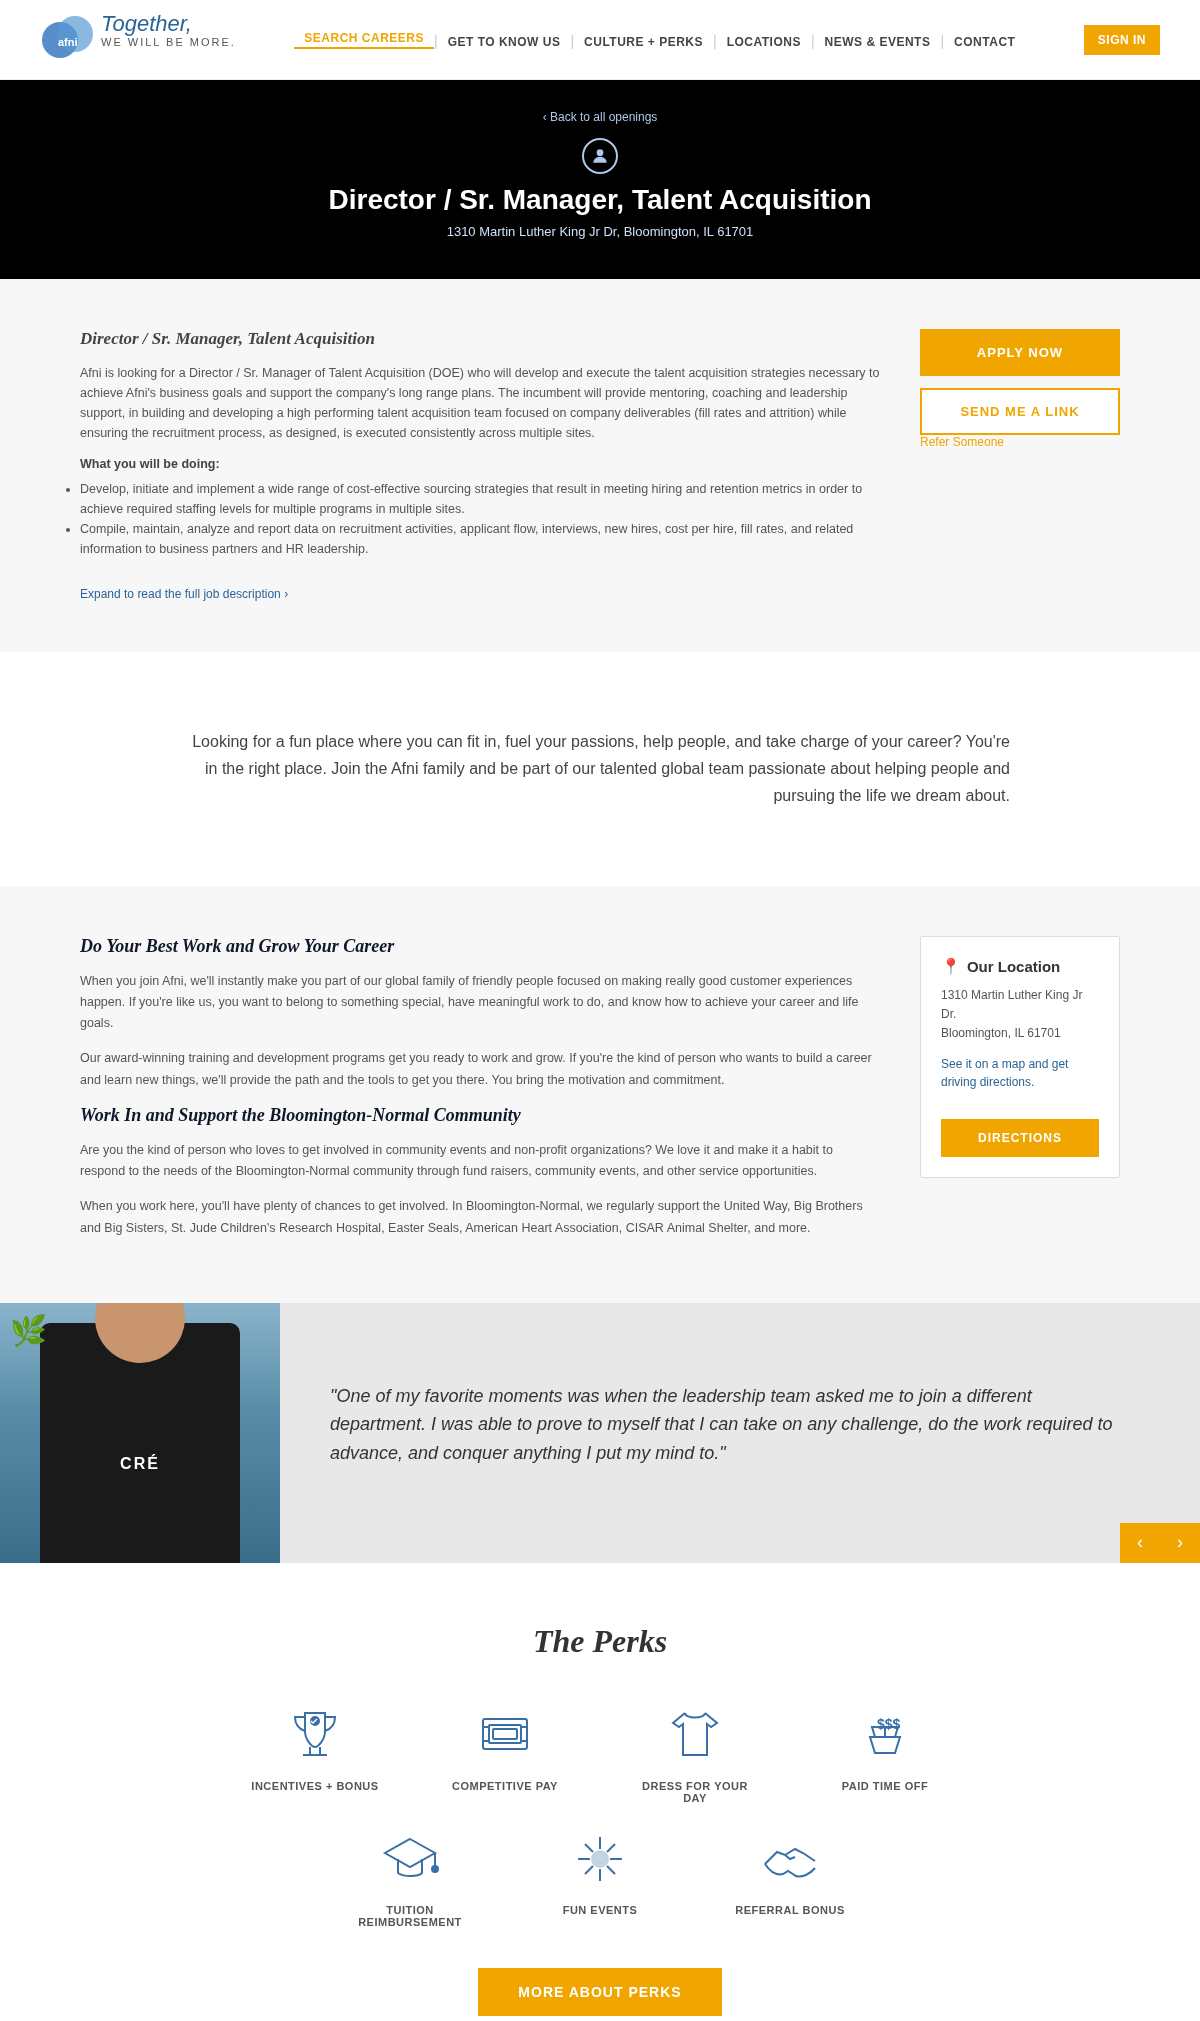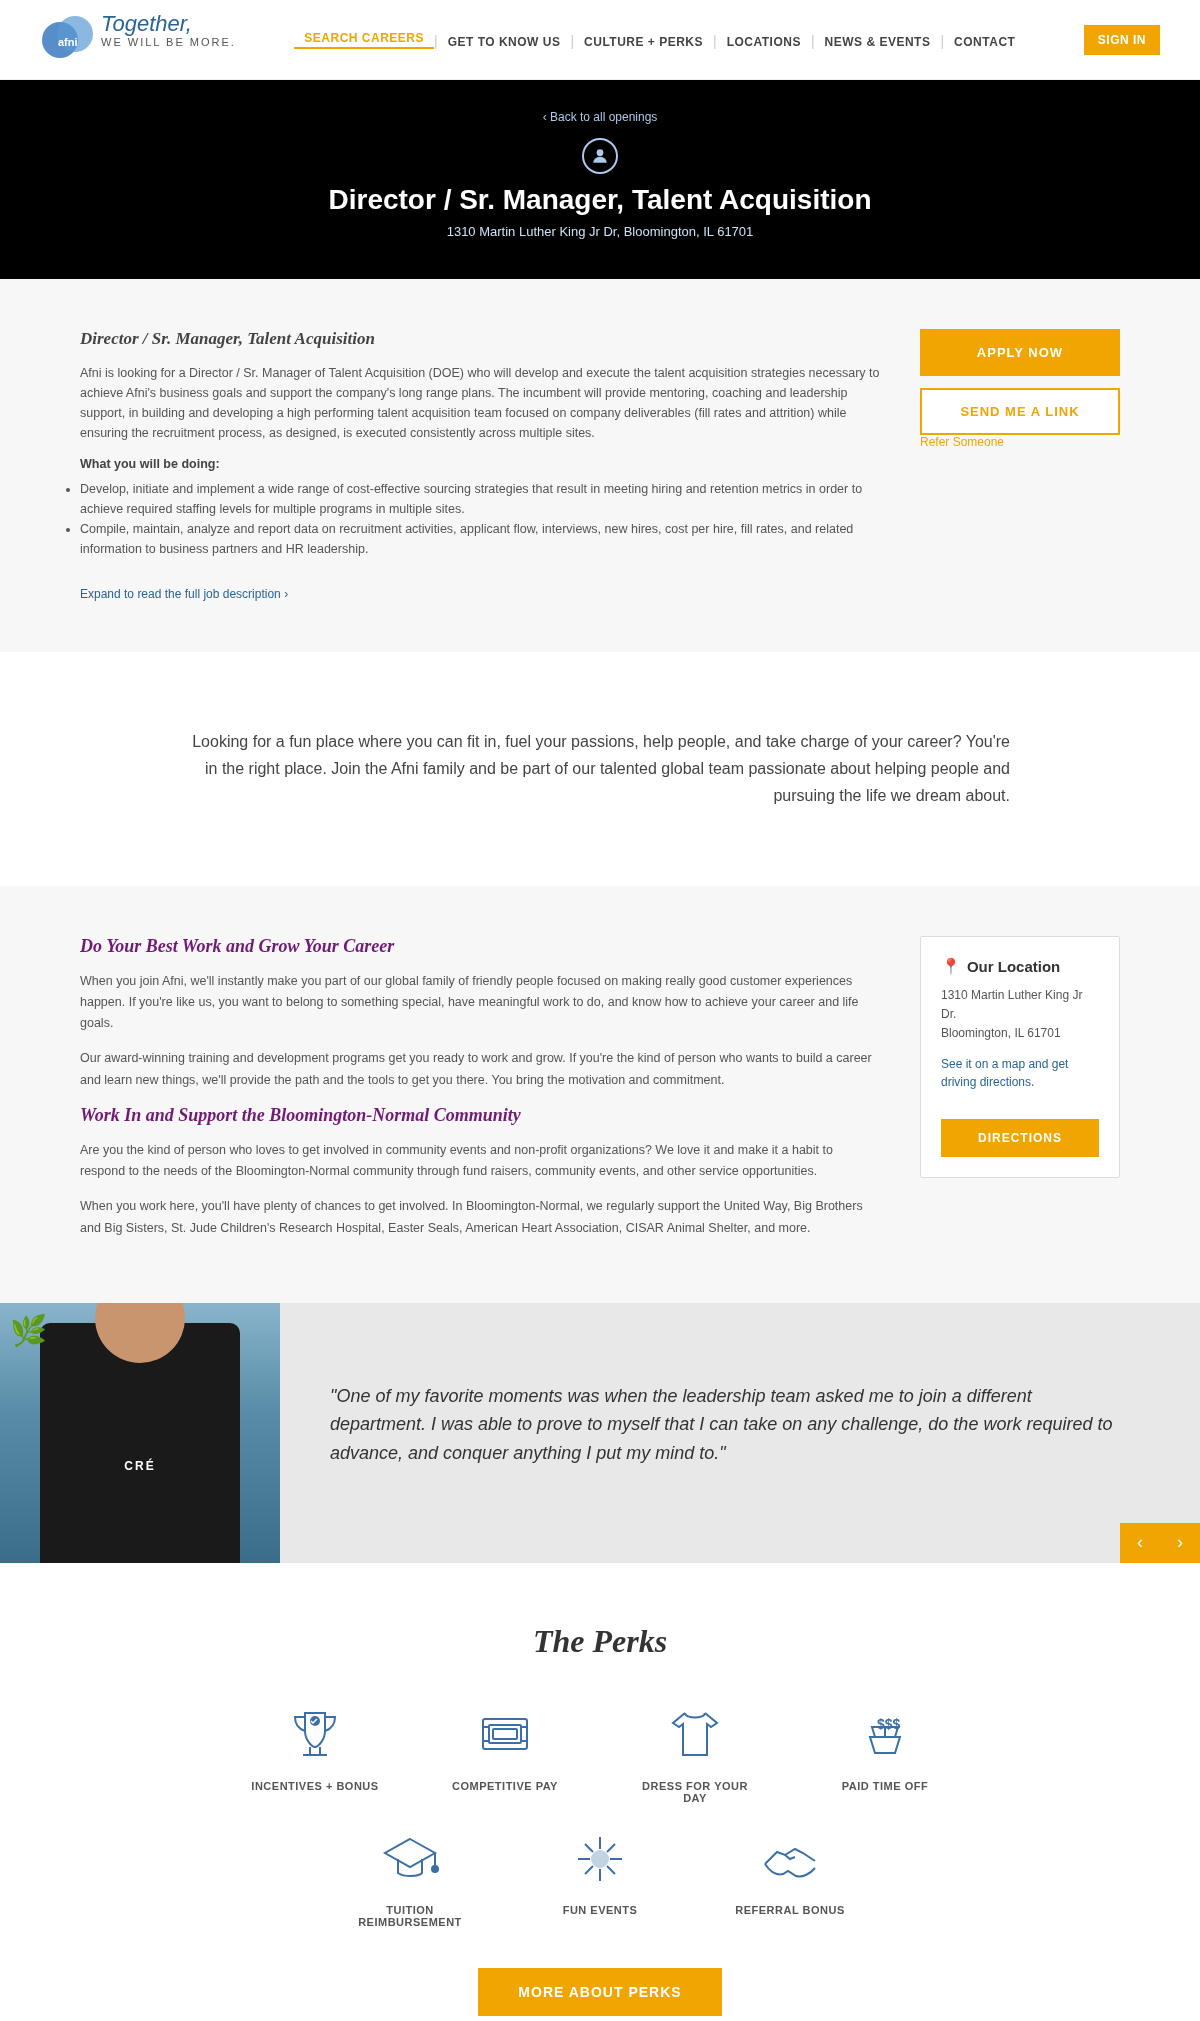--- a/index.html
+++ b/index.html
@@ -182,21 +182,21 @@
       margin: 0 auto;
     }
     .doyour-main { flex: 1; }
     .doyour-sidebar {
       width: 200px;
       flex-shrink: 0;
     }
     .section-heading {
       font-size: 18px;
       font-style: italic;
-      color: #701a75;
+      color: #0f172a;
       margin-bottom: 14px;
       font-family: Georgia, serif;
     }
     .section-para {
       font-size: 12.5px;
       color: #555;
       line-height: 1.7;
       margin-bottom: 14px;
     }
     .location-card {
@@ -450,21 +450,21 @@
   </div>
 </section>
 
 <section class="testimonial-section">
   <div class="testimonial-image">
     <div style="width:280px; height:260px; background: linear-gradient(180deg,#8ab4cc 0%,#5a8ea8 40%,#3a6e88 100%); position:relative; overflow:hidden;">
 
       <div style="position:absolute; bottom:0; left:50%; transform:translateX(-50%); width:200px; height:240px; background:#1a1a1a; border-radius:10px 10px 0 0;"></div>
       <div style="position:absolute; bottom:200px; left:50%; transform:translateX(-50%); width:90px; height:90px; background:#c8956e; border-radius:50%;"></div>
 
-      <div style="position:absolute; bottom:90px; left:50%; transform:translateX(-50%); color:#fff; font-size:12px; font-weight:bold; letter-spacing:2px; width:200px; text-align:center;">CRÉ</div>
+      <div style="position:absolute; bottom:90px; left:50%; transform:translateX(-50%); color:#fff; font-size:16px; font-weight:bold; letter-spacing:2px; width:200px; text-align:center;">CRÉ</div>
 
       <div style="position:absolute; top:10px; left:10px; color:#4a8a5a; font-size:30px;">🌿</div>
     </div>
   </div>
   <div class="testimonial-content">
     <p class="testimonial-quote">"One of my favorite moments was when the leadership team asked me to join a different department. I was able to prove to myself that I can take on any challenge, do the work required to advance, and conquer anything I put my mind to."</p>
   </div>
   <div class="nav-arrows">
     <button class="nav-arrow">‹</button>
     <button class="nav-arrow">›</button>

